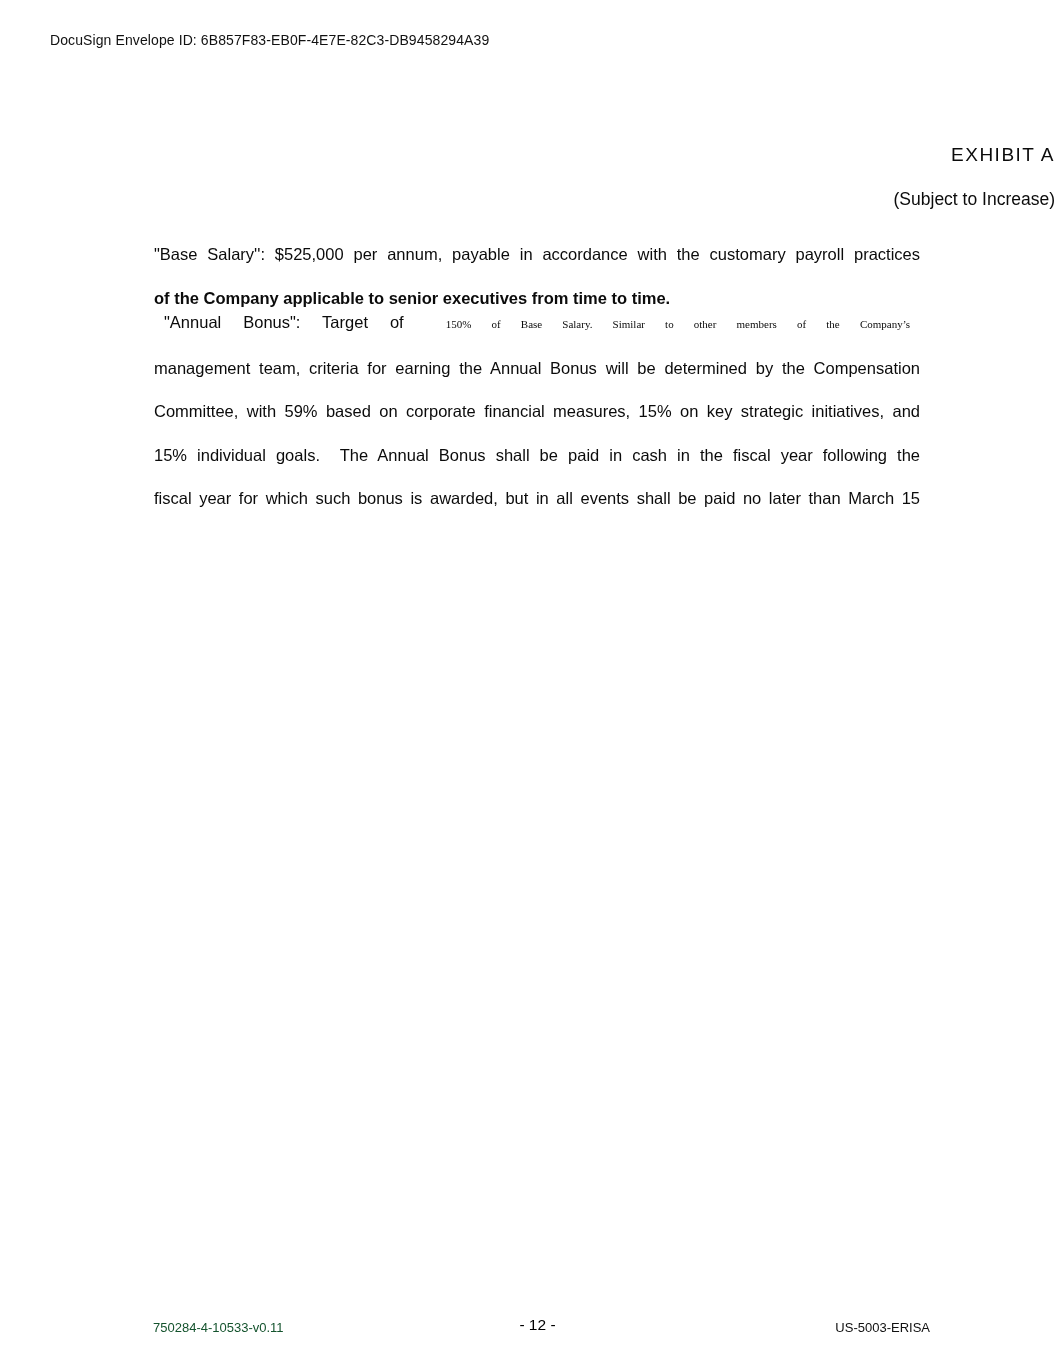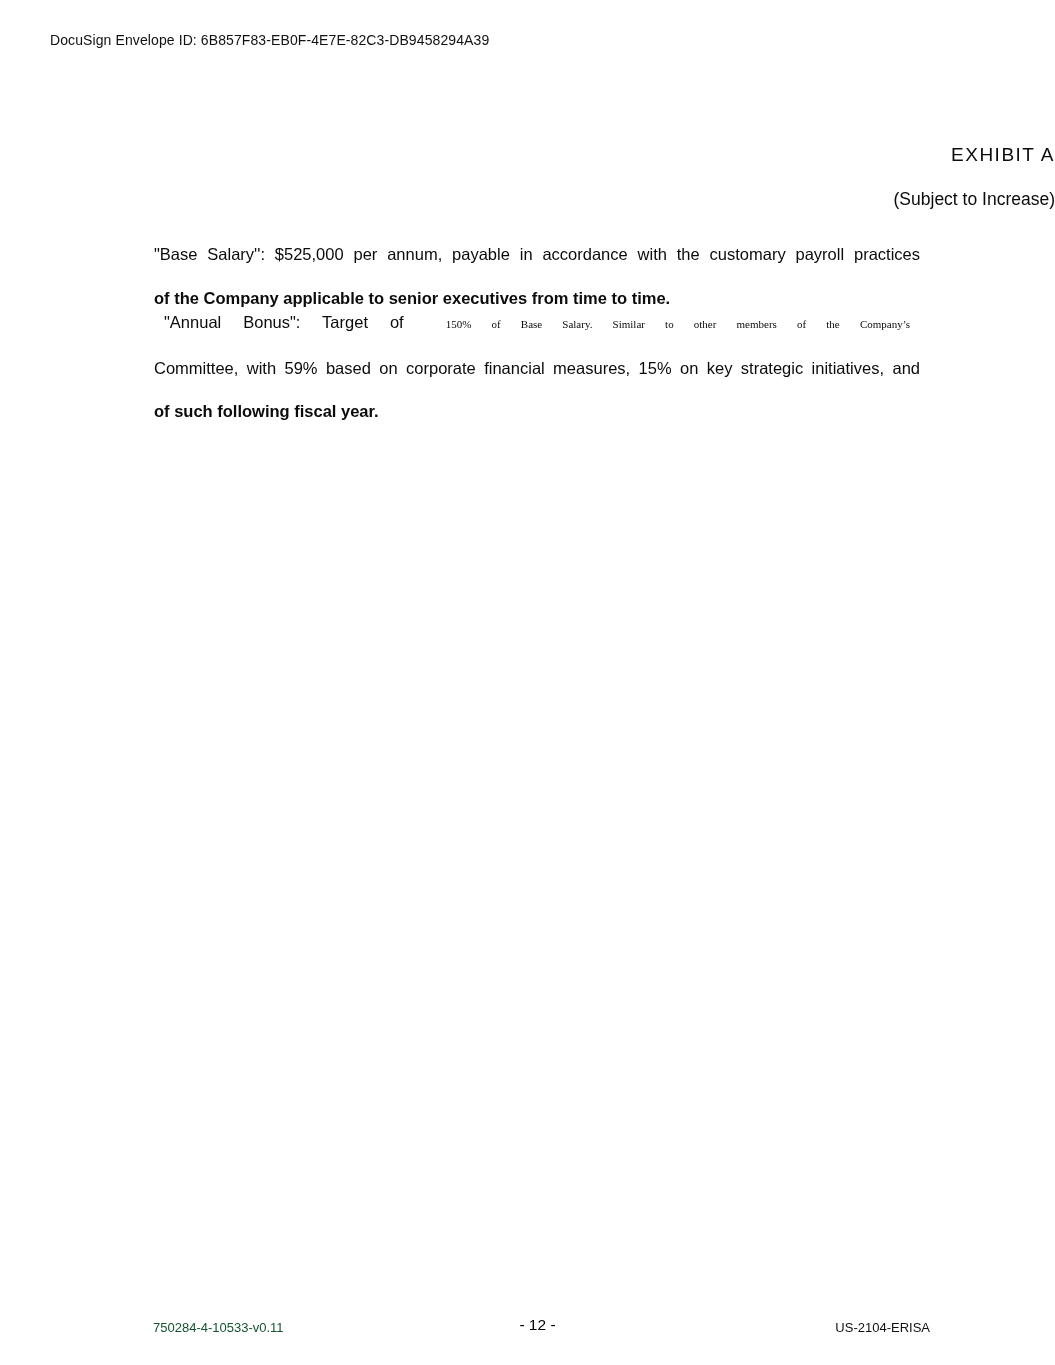--- a/index.html
+++ b/index.html
@@ -83,23 +83,25 @@
 
   <div class="doc-subtitle">(Subject to Increase)</div>
 
   <div class="para para-base-salary">
     <div class="jline">"Base Salary'': $525,000 per annum, payable in accordance with the customary payroll practices</div>
     <div class="lline">of the Company applicable to senior executives from time to time.</div>
   </div>
 
   <div class="para para-annual-bonus">
     <div class="jline"><span>"Annual Bonus": Target of </span><span class="serif-run">150% of Base Salary. Similar to other members of the Company’s</span></div>
+    <div class="jline">management team, criteria for earning the Annual Bonus will be determined by the Compensation</div>
     <div class="jline">Committee, with 59% based on corporate financial measures, 15% on key strategic initiatives, and</div>
-    <div class="lline">of such following fiscal year.</div>
+    <div class="jline">15% individual goals.&nbsp; The Annual Bonus shall be paid in cash in the fiscal year following the</div>
+    <div class="jline">fiscal year for which such bonus is awarded, but in all events shall be paid no later than March 15</div>
   </div>
 
   <div class="footer-left">750284-4-10533-v0.11</div>
 
   <div class="footer-center">- 12 -</div>
 
-  <div class="footer-right">US-2104-ERISA</div>
+  <div class="footer-right">US-5003-ERISA</div>
 
 </div>
 
 </body></html>

